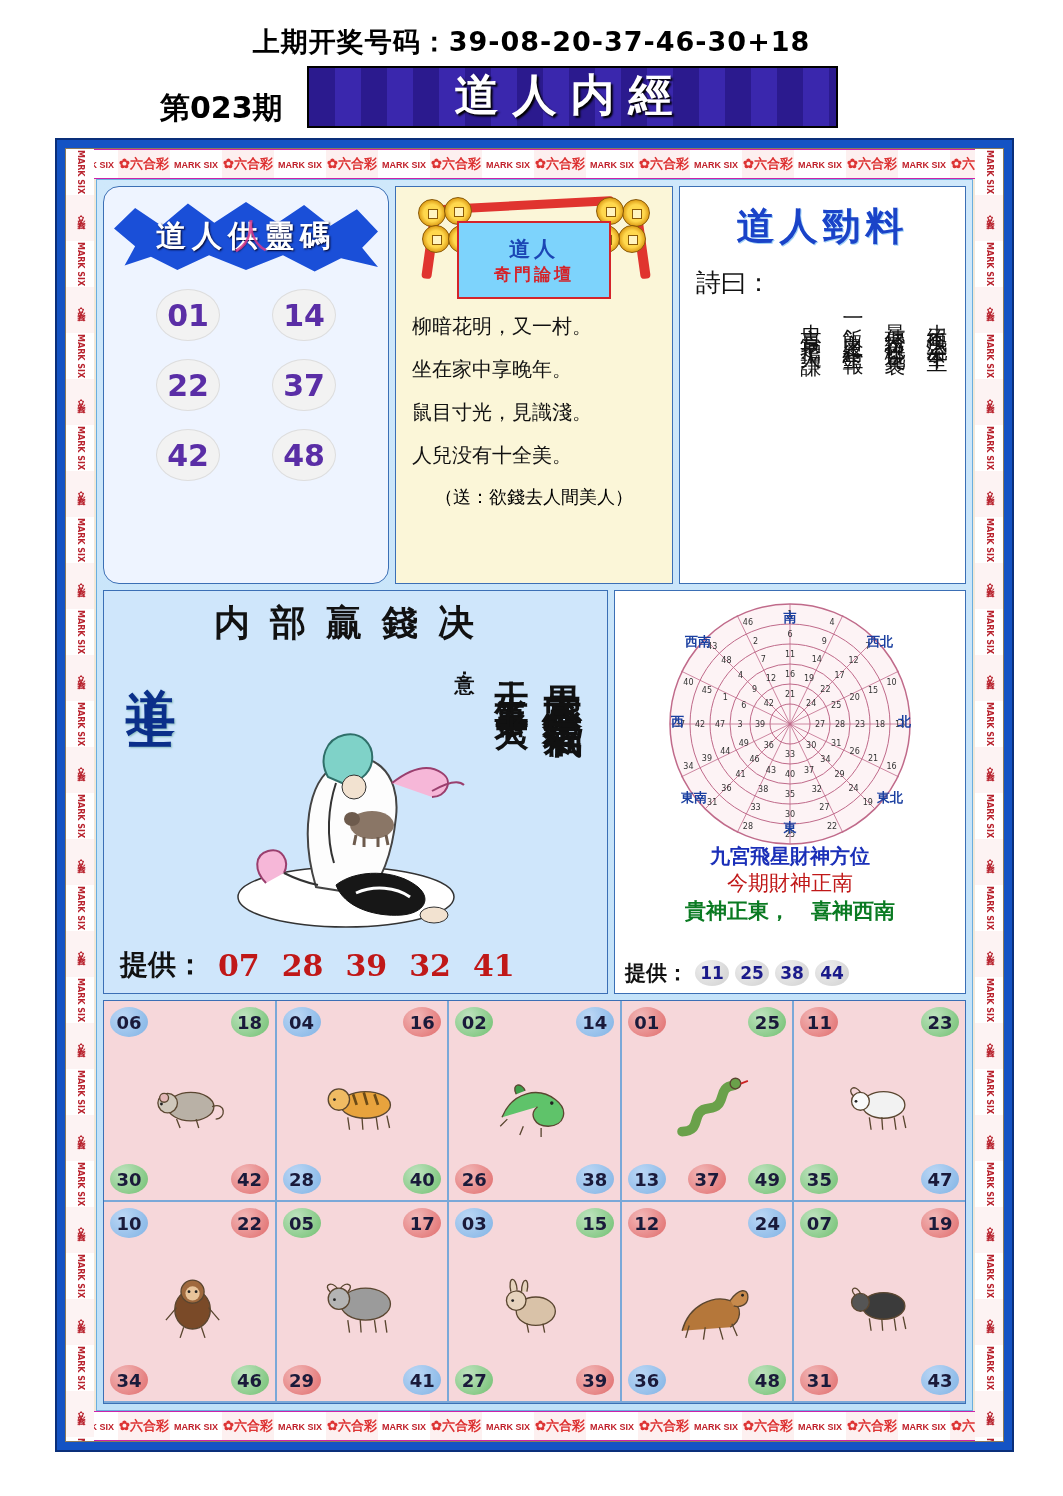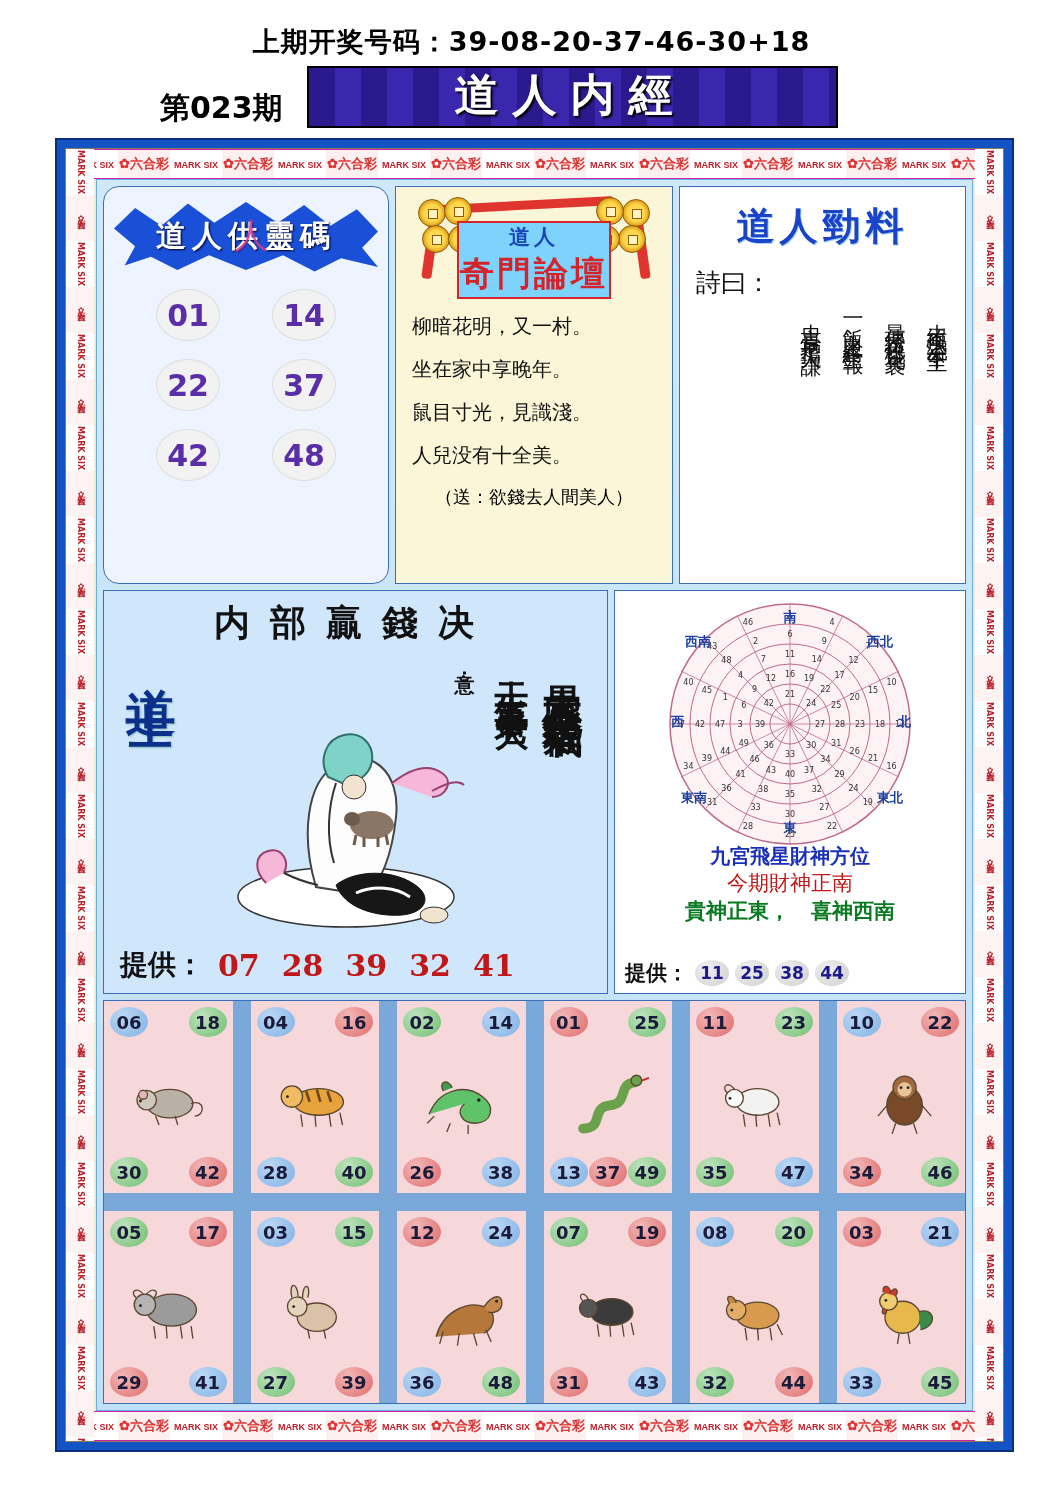--- a/index.html
+++ b/index.html
@@ -100,21 +100,21 @@
   }
   .coin:after{content:"";position:absolute;left:9px;top:9px;width:8px;height:8px;background:#fff4c0;border:1px solid #8a5a07;}
   .ribbon{position:absolute;background:#e0342f;border-radius:4px;}
   .tag{
     position:absolute;left:50%;top:26px;transform:translateX(-50%);
     width:150px;height:74px;background:#7dd3fc;border:2px solid #d4232a;border-radius:0;
     display:flex;flex-direction:column;align-items:center;justify-content:center;
   }
   .tag .t1{font-size:21px;color:#1b46b5;font-weight:bold;letter-spacing:4px;
     font-family:"DejaVu Serif","Liberation Serif",serif;}
-  .tag .t2{font-size:34px;color:#d4232a;font-weight:bold;letter-spacing:3px;
+  .tag .t2{font-size:17px;color:#d4232a;font-weight:bold;letter-spacing:3px;
     font-family:"DejaVu Serif","Liberation Serif",serif;}
   .poem{margin:14px 16px 0 16px;}
   .poem p{margin:0 0 16px 0;font-size:20px;color:#111;font-family:"DejaVu Serif","Liberation Serif",serif;}
   .poem .small{font-size:18px;text-align:center;margin-top:6px;}
   
   .rt-title{
     text-align:center;margin-top:14px;font-size:38px;font-weight:bold;color:#1a43c8;
     letter-spacing:5px;font-family:"DejaVu Serif","Liberation Serif",serif;
     text-shadow:1px 1px 0 #9fd0f5;
   }
@@ -162,21 +162,21 @@
   .mt1{top:252px;font-size:20px;color:#1a2fb8;font-weight:bold;}
   .mt2{top:278px;font-size:21px;color:#c01818;font-weight:normal;}
   .mt3{top:306px;font-size:21px;color:#0a7a22;font-weight:bold;}
   .mt4{top:334px;font-size:21px;color:#111;font-weight:bold;}
   .m-provide{position:absolute;bottom:6px;left:10px;right:10px;display:flex;align-items:center;gap:7px;}
   .m-provide .lab{font-size:21px;font-weight:bold;color:#111;font-family:"DejaVu Serif","Liberation Serif",serif;}
   .m-ball{width:34px;height:26px;border-radius:50%;display:flex;align-items:center;justify-content:center;
     font-size:17px;font-weight:bold;color:#1a1a8a;}
   
   .row-bot{position:absolute;top:820px;left:6px;right:6px;bottom:6px;
-    display:grid;grid-template-columns:repeat(6,1fr);grid-template-rows:1fr 1fr;gap:18px;
+    display:grid;grid-template-columns:repeat(5,1fr);grid-template-rows:1fr 1fr;gap:2px;
     background:#7aa8d8;border:1px solid #3b6fb5;}
   .zcell{background:#f6d7da;position:relative;overflow:hidden;}
   .zball{
     position:absolute;width:38px;height:30px;border-radius:50%;
     display:flex;align-items:center;justify-content:center;
     font-size:18px;font-weight:bold;color:#1a1a3a;
   }
   .tl{left:6px;top:6px;} .tr{right:6px;top:6px;}
   .bl{left:6px;bottom:6px;} .br{right:6px;bottom:6px;}
   .bm{left:50%;transform:translateX(-50%);bottom:6px;}

